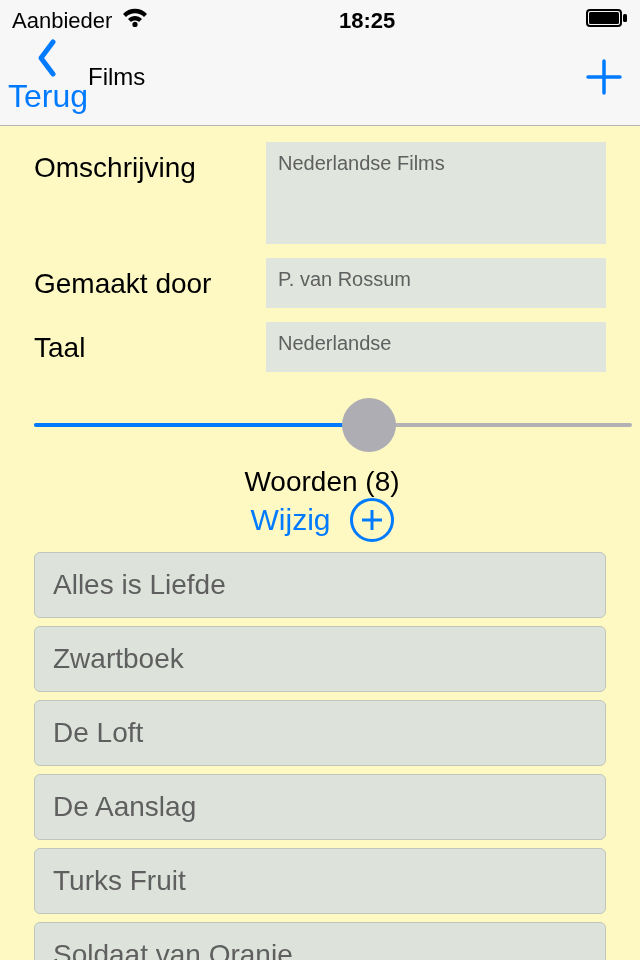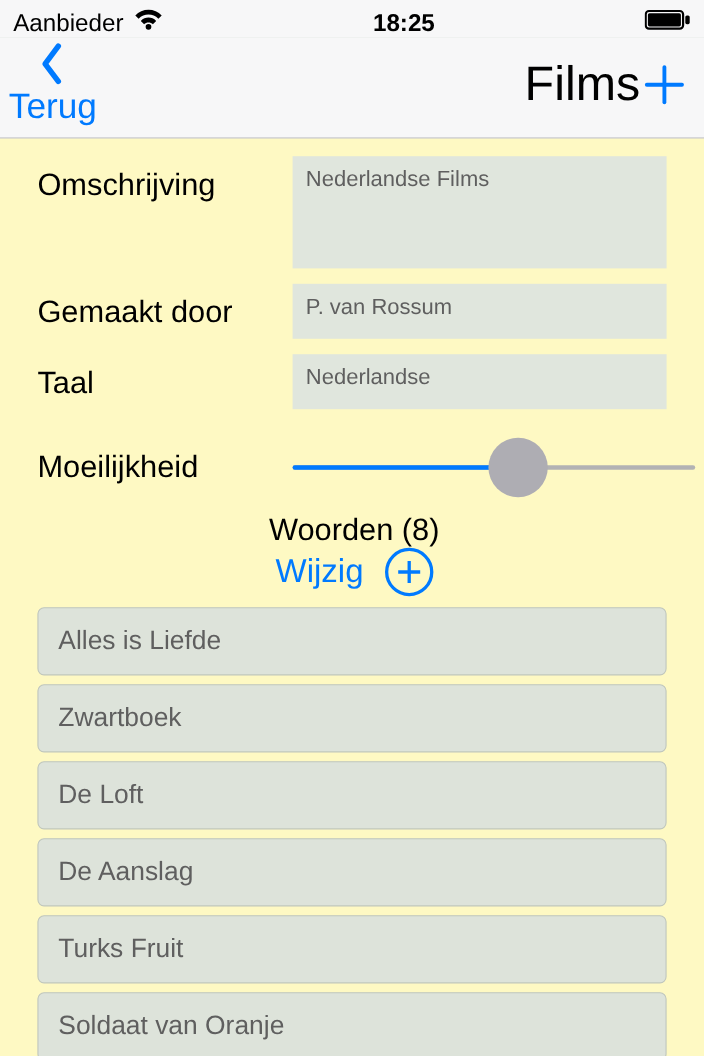--- a/index.html
+++ b/index.html
@@ -9,21 +9,21 @@
     padding: 0 12px; font-size: 22px; font-weight:500; background:#f7f7f8; color:#000;
   }
   .status-left { display:flex; align-items:center; gap:10px; }
   .status-right { display:flex; align-items:center; gap:8px; }
   .nav-bar {
     height: 92px; background:#f7f7f8; border-bottom:1px solid #b6b6b9;
     display:flex; align-items:center; justify-content:space-between; padding:0 14px 6px 6px;
   }
   .back-btn { display:flex; align-items:center; color:#007aff; font-size:32px;flex-direction:column; }
   .chev { width:24px; height:40px; }
-  .nav-title { font-size:44px; font-weight:500; color:#000; text-align:right; flex:1; }
+  .nav-title { font-size:24px; font-weight:500; color:#000; text-align:left; flex:1; }
   .plus-btn { color:#007aff; display:flex; align-items:center; justify-content:center; width:44px; height:44px; }
 
   .content { padding: 16px 0 0 0; background:#fef9c3; }
 
   .form-row { display:flex; align-items:flex-start; padding: 0 34px 10px 34px; margin-bottom:4px; }
   .form-label { width:232px; font-size:28px; color:#000; padding-top:10px; }
   .form-field { flex:1; background:#e0e6dd; padding:10px 12px; font-size:20px; color:#5f5f5f; min-height:50px; }
   .form-field.tall { min-height:102px; }
 
   .slider-row { display:flex; align-items:center; padding: 16px 8px 12px 34px; }
@@ -34,21 +34,21 @@
   .thumb { position:absolute; width:54px; height:54px; border-radius:50%; background:#aeadb3; top:50%; transform:translate(-50%,-50%); }
 
   .words-header { display:flex; align-items:center; justify-content:space-between; padding: 6px 30px 10px 34px; flex-direction: column; }
   .words-title { font-size:28px; color:#000; }
   .words-actions { display:flex; align-items:center; gap:19px; }
   .edit-link { color:#007aff; font-size:30px; }
   .circle-plus { width:44px; height:44px; border:3px solid #007aff; border-radius:50%; display:flex; align-items:center; justify-content:center; }
   .circle-plus svg line { stroke:#007aff; stroke-width:3; }
 
   .word-list { padding: 0 34px; }
-  .word-item { background:#dde3da; border:1px solid #bfc6bd; border-radius:6px; padding:16px 18px; font-size:24px; color:#5f5f5f; margin-bottom:8px; }
+  .word-item { background:#dde3da; border:1px solid #bfc6bd; border-radius:6px; padding:16px 18px; font-size:28px; color:#5f5f5f; margin-bottom:8px; }
 
   .wifi-icon, .battery-icon { display:inline-block; }
 </style>
 </head>
 <body>
 
 <div class="status-bar">
   <div class="status-left">
     <span>Aanbieder</span>
     <span class="wifi-icon">
@@ -96,21 +96,20 @@
     <div class="form-label">Gemaakt door</div>
     <div class="form-field">P. van Rossum</div>
   </div>
 
   <div class="form-row">
     <div class="form-label">Taal</div>
     <div class="form-field">Nederlandse</div>
   </div>
 
   <div class="slider-row">
-    <div class="slider-label">Moeilijkheid</div>
     <div class="slider-wrap">
       <div class="track-bg"></div>
       <div class="track-fill" id="slider-fill" style="width: 56%;"></div>
       <div class="thumb" id="slider-thumb" style="left: 56%;"></div>
     </div>
   </div>
 
   <div class="words-header">
     <div class="words-title">Woorden (8)</div>
     <div class="words-actions">

